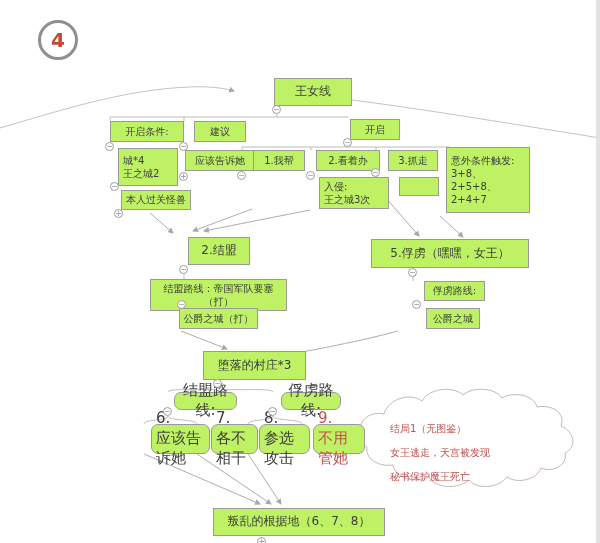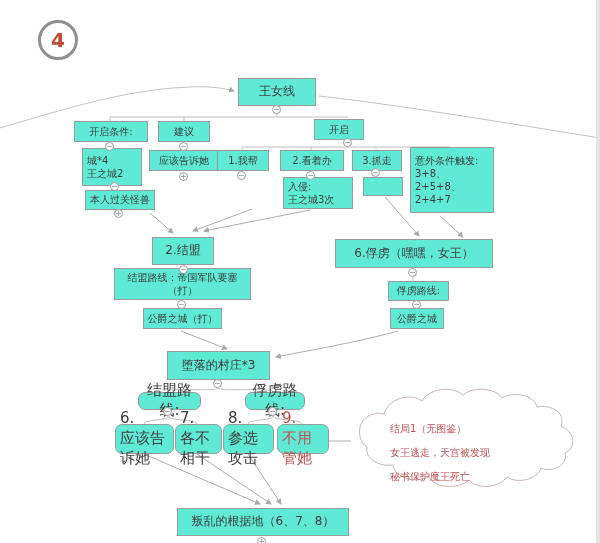--- a/index.html
+++ b/index.html
@@ -1,21 +1,21 @@
 <!DOCTYPE html>
 <html><head>
 <meta charset="utf-8">
 <style>
   html,body{margin:0;padding:0;background:#fff;}
   #stage{position:relative;width:600px;height:543px;background:#ffffff;overflow:hidden;
          font-family:"DejaVu Sans","Liberation Sans",sans-serif;color:#3c3c3c;}
   #lines{position:absolute;left:0;top:0;width:600px;height:543px;}
-  .node{position:absolute;border:1px solid #9a9a9a;background:#5eead4;box-sizing:border-box;
+  .node{position:absolute;border:1px solid #9a9a9a;background:#bef264;box-sizing:border-box;
         display:flex;align-items:center;justify-content:center;text-align:center;
-        font-size:10px;line-height:1.32;white-space:pre-line;}
+        font-size:10px;line-height:1.32;white-space:pre-line;margin-left:36px;}
   .la{justify-content:flex-start;text-align:left;padding:2px 4px;}
   .lg{font-size:12px;}
   .sm{font-size:15px;border-radius:7px;}
   .red{color:#c0504d;}
   .cc{position:absolute;width:9px;height:9px;border-radius:50%;border:1px solid #9e9e9e;
       background:#fff;color:#8f8f8f;font-size:8px;line-height:7px;text-align:center;
       box-sizing:border-box;}
   .cloud-text{position:absolute;font-size:10px;line-height:24px;color:#c0504d;
       white-space:pre-line;text-align:left;}
   #badge{position:absolute;left:38px;top:20px;width:40px;height:40px;border:3px solid #8f8f8f;
@@ -87,22 +87,22 @@
   <div class="node" style="left:352px;top:150px;width:50px;height:21px">3.抓走</div>
   <div class="node la" style="left:410px;top:147px;width:84px;height:66px">意外条件触发:
 3+8、
 2+5+8、
 2+4+7</div>
   <div class="node" style="left:85px;top:190px;width:70px;height:20px">本人过关怪兽</div>
   <div class="node la" style="left:283px;top:177px;width:70px;height:32px">入侵:
 王之城3次</div>
   <div class="node" style="left:363px;top:177px;width:40px;height:19px"></div>
   <div class="node lg" style="left:152px;top:237px;width:62px;height:28px">2.结盟</div>
-  <div class="node lg" style="left:335px;top:239px;width:158px;height:29px">6.俘虏（嘿嘿，女王）</div>
-  <div class="node" style="left:114px;top:268px;width:137px;height:32px">结盟路线：帝国军队要塞（打）</div>
+  <div class="node lg" style="left:335px;top:239px;width:158px;height:29px">5.俘虏（嘿嘿，女王）</div>
+  <div class="node" style="left:114px;top:279px;width:137px;height:32px">结盟路线：帝国军队要塞（打）</div>
   <div class="node" style="left:143px;top:308px;width:79px;height:21px">公爵之城（打）</div>
   <div class="node" style="left:388px;top:281px;width:61px;height:20px">俘虏路线:</div>
   <div class="node" style="left:390px;top:308px;width:54px;height:21px">公爵之城</div>
   <div class="node lg" style="left:167px;top:351px;width:103px;height:29px">堕落的村庄*3</div>
   <div class="node sm" style="left:138px;top:392px;width:63px;height:18px">结盟路线:</div>
   <div class="node sm" style="left:245px;top:392px;width:60px;height:18px">俘虏路线:</div>
   <div class="node la sm" style="left:115px;top:424px;width:59px;height:30px">6.
 应该告诉她</div>
   <div class="node la sm" style="left:175px;top:424px;width:47px;height:30px">7.
 各不相干</div>

